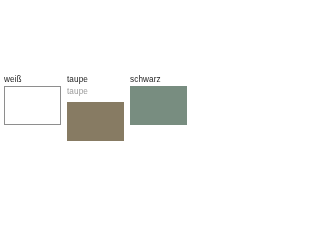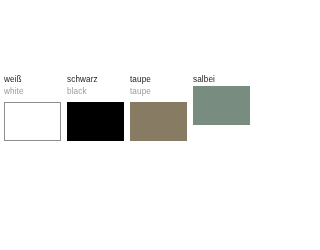--- a/index.html
+++ b/index.html
@@ -66,35 +66,29 @@
   }
 </style>
 </head>
 <body style="background: rgb(255, 255, 255);">
 
 <div class="palette">
   <div class="swatch-row">
 
     <div class="swatch-col">
       <div class="label-primary">weiß</div>
-      <div class="label-secondary">white</div>
       <div class="chip bordered" style="background: rgb(255, 255, 255); border: 1px solid rgb(142, 142, 142);"></div>
     </div>
 
-    <div class="swatch-col">
-      <div class="label-primary">schwarz</div>
-      <div class="label-secondary">black</div>
-      <div class="chip" style="background:#000000;"></div>
-    </div>
 
     <div class="swatch-col">
       <div class="label-primary">taupe</div>
       <div class="label-secondary">taupe</div>
       <div class="chip" style="background:#877b63;"></div>
     </div>
 
     <div class="swatch-col">
-      <div class="label-primary">salbei</div>
+      <div class="label-primary">schwarz</div>
       <div class="chip" style="background:#788d80;"></div>
     </div>
 
   </div>
 </div>
 
 </body></html>

